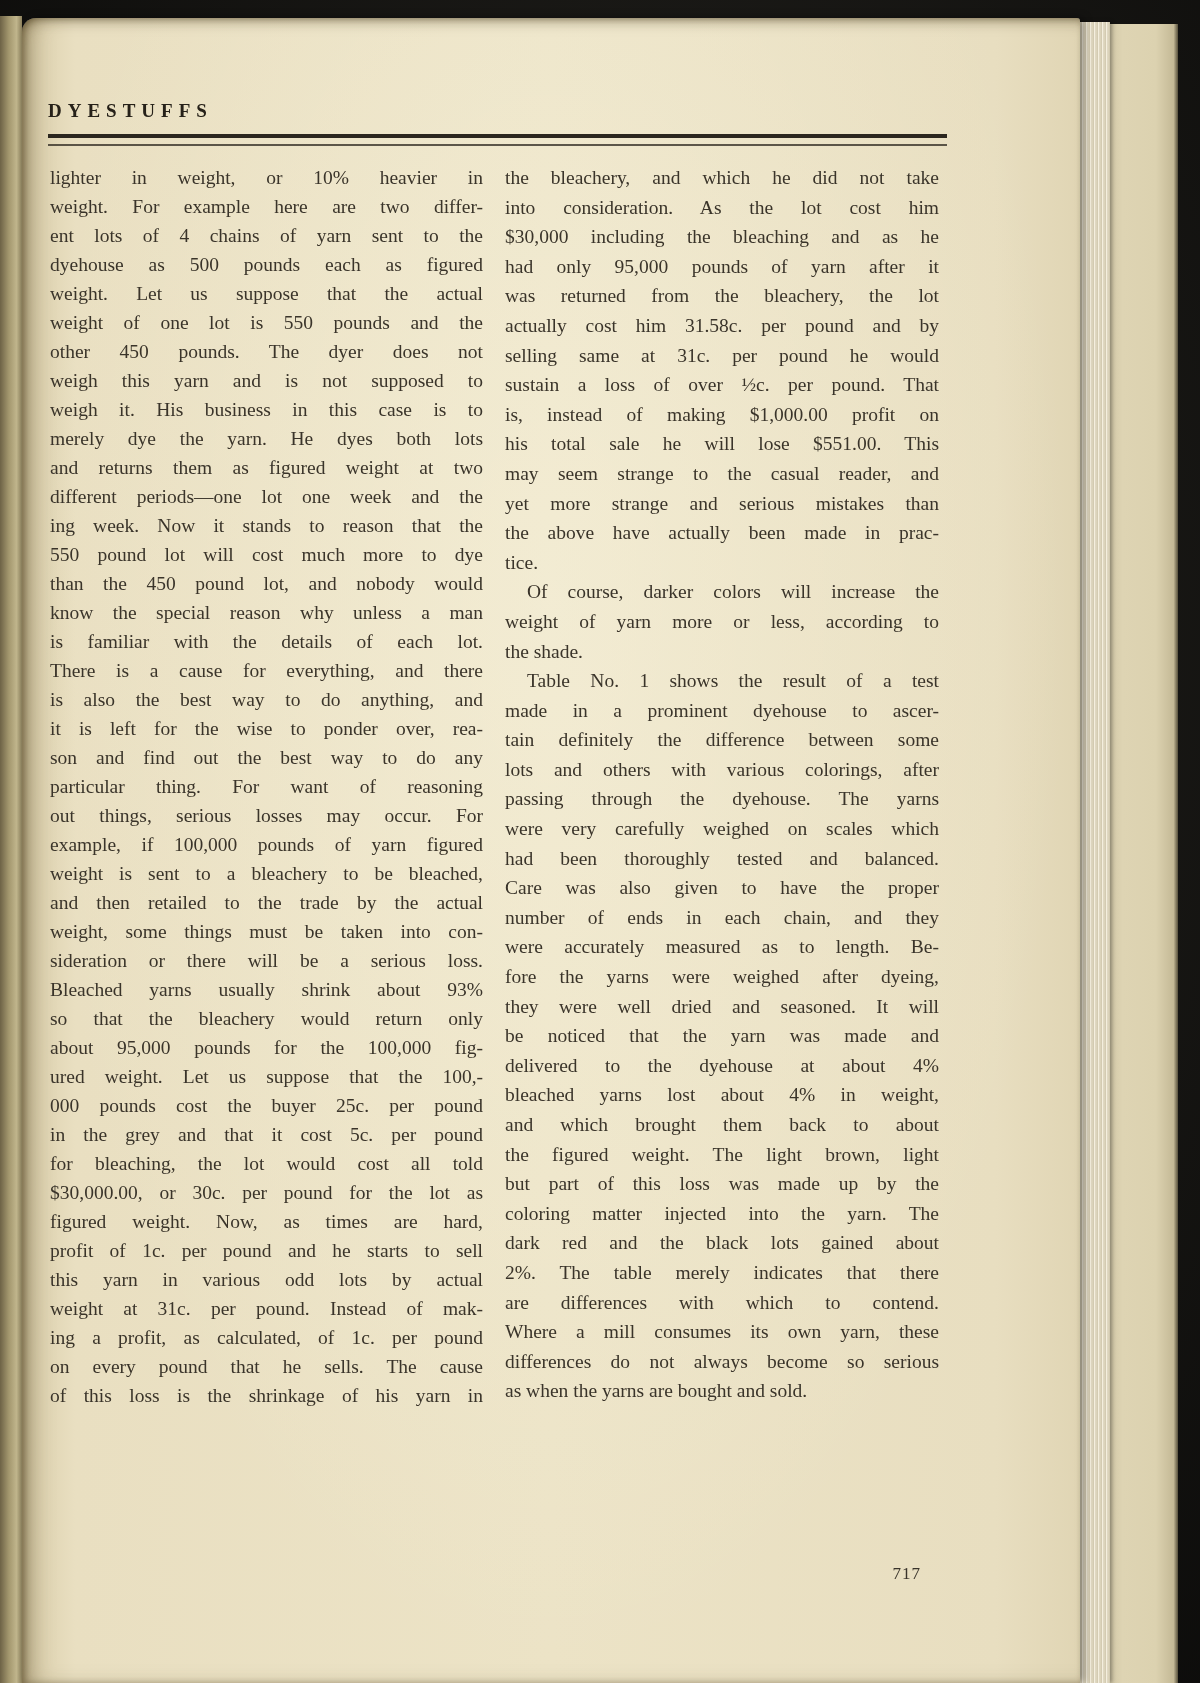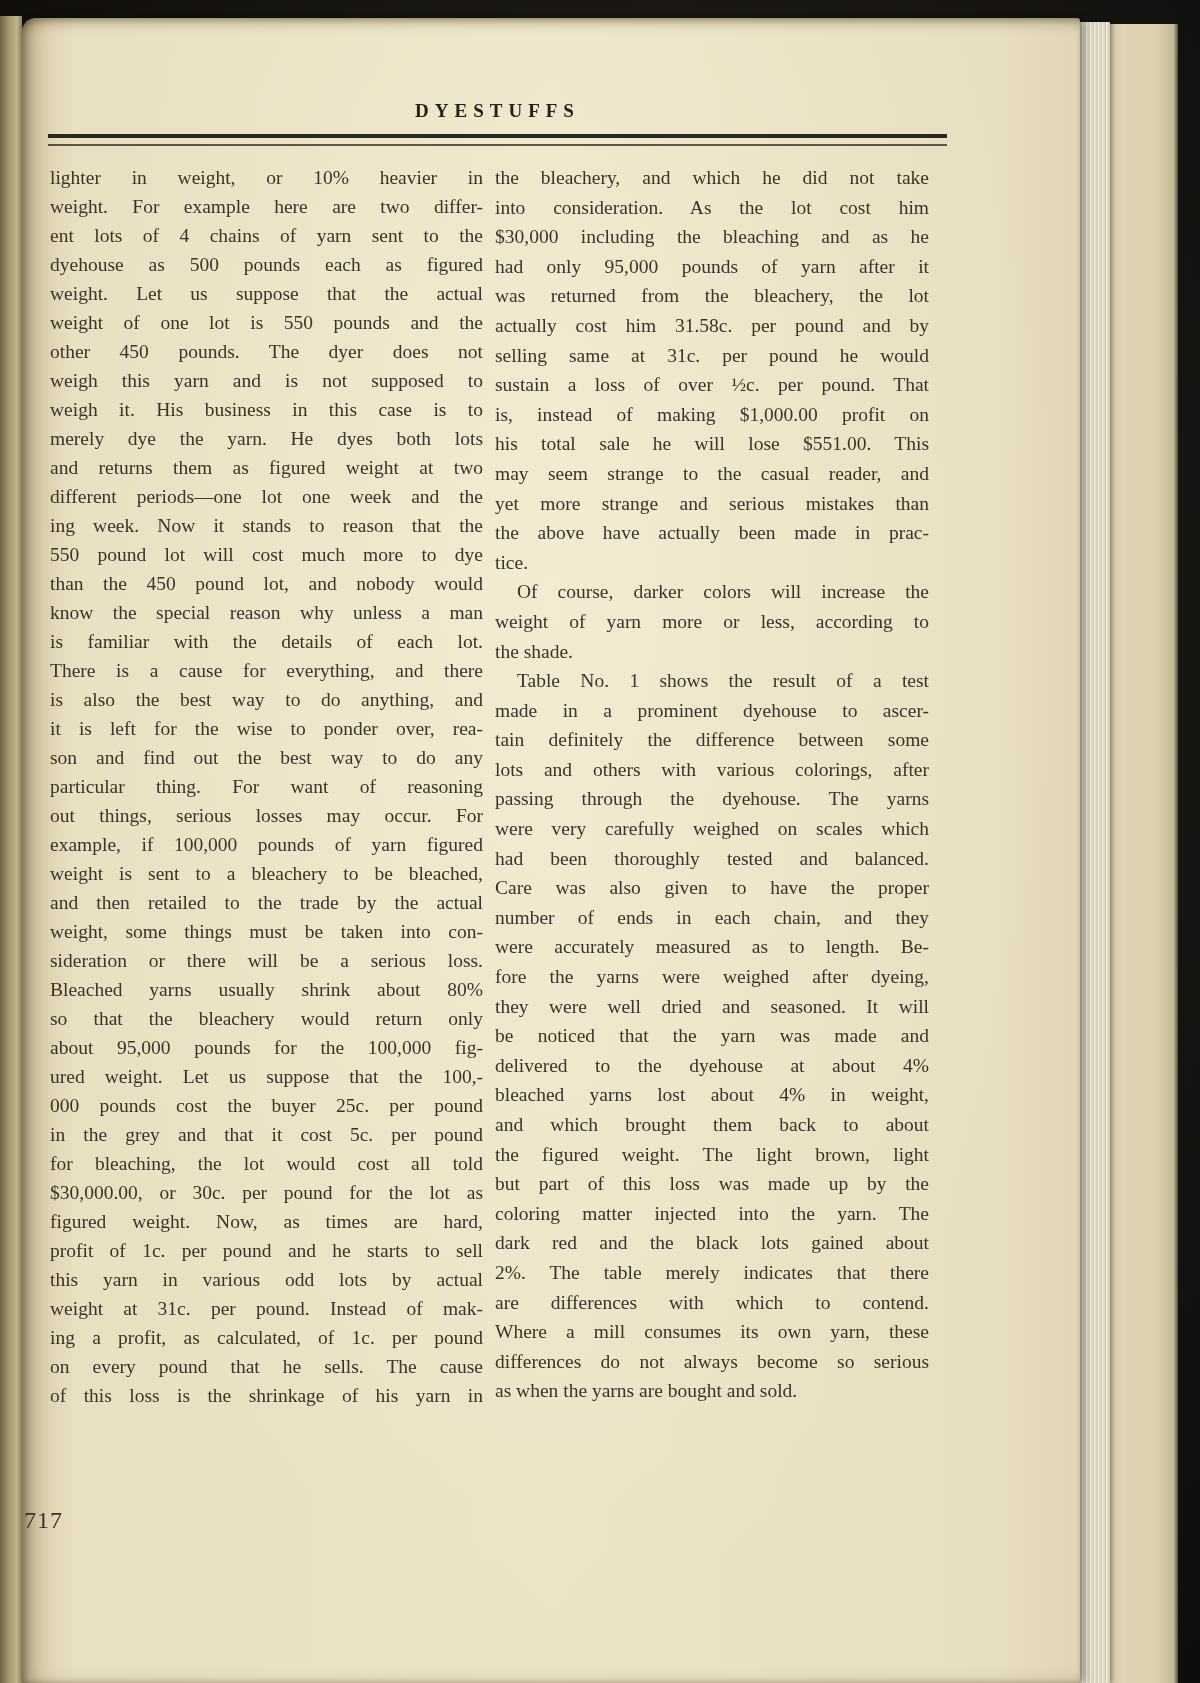--- a/index.html
+++ b/index.html
@@ -45,49 +45,49 @@
     border-radius:14px 3px 0 0;
     box-shadow:
       inset 16px 0 26px -12px rgba(70,52,18,.55),
       inset 3px 0 6px rgba(60,45,15,.35),
       inset 0 10px 14px -10px rgba(60,45,15,.5),
       4px 0 8px rgba(0,0,0,.4);
     z-index:4;
   }
   .running-head{
     position:absolute;top:82px;left:26px;width:899px;height:24px;
-    text-align:center;
+    text-align:left;
     font-size:19px;font-weight:bold;letter-spacing:6px;
     color:#262119;
   }
   .rule{position:absolute;left:26px;width:899px;background:#2b261e;}
   .rule.thick{top:116px;height:4px;}
   .rule.thin{top:126px;height:2px;opacity:.75;}
   .columns{
     position:absolute;left:28px;top:145px;width:897px;
-    display:flex;gap:12px;
+    display:flex;gap:22px;
     color:#3a342a;
     font-size:19.5px;
   }
   .col{width:433px;}
   .col-left{line-height:29px;}
   .col-right{width:434px;line-height:29.6px;}
   .para.gap{}
   .line{
     text-align:justify;
     -moz-text-align-last:justify;
     text-align-last:justify;
     white-space:normal;
   }
   .line.endline{-moz-text-align-last:left;text-align-last:left;}
   .line.indent{text-indent:22px;}
   .folio{
-    position:absolute;left:28px;top:1489px;width:897px;
-    text-align:left;
-    font-size:24px;color:#39332a;
+    position:absolute;left:28px;top:1546px;width:897px;
+    text-align:right;
+    font-size:17px;color:#39332a;
     transform:translateX(-26px);
     letter-spacing:1px;
   }
 </style>
 </head>
 <body>
 
 <div class="backdrop">
   <div class="under-page"></div>
   <div class="page-edges"></div>
@@ -122,21 +122,21 @@
             <div class="line">is also the best way to do anything, and</div>
             <div class="line">it is left for the wise to ponder over, rea-</div>
             <div class="line">son and find out the best way to do any</div>
             <div class="line">particular thing.  For want of reasoning</div>
             <div class="line">out things, serious losses may occur.  For</div>
             <div class="line">example, if 100,000 pounds of yarn figured</div>
             <div class="line">weight is sent to a bleachery to be bleached,</div>
             <div class="line">and then retailed to the trade by the actual</div>
             <div class="line">weight, some things must be taken into con-</div>
             <div class="line">sideration or there will be a serious loss.</div>
-            <div class="line">Bleached yarns usually shrink about 80%</div>
+            <div class="line">Bleached yarns usually shrink about 93%</div>
             <div class="line">so that the bleachery would return only</div>
             <div class="line">about 95,000 pounds for the 100,000 fig-</div>
             <div class="line">ured weight.  Let us suppose that the 100,-</div>
             <div class="line">000 pounds cost the buyer 25c. per pound</div>
             <div class="line">in the grey and that it cost 5c. per pound</div>
             <div class="line">for bleaching, the lot would cost all told</div>
             <div class="line">$30,000.00, or 30c. per pound for the lot as</div>
             <div class="line">figured weight.  Now, as times are hard,</div>
             <div class="line">profit of 1c. per pound and he starts to sell</div>
             <div class="line">this yarn in various odd lots by actual</div>

